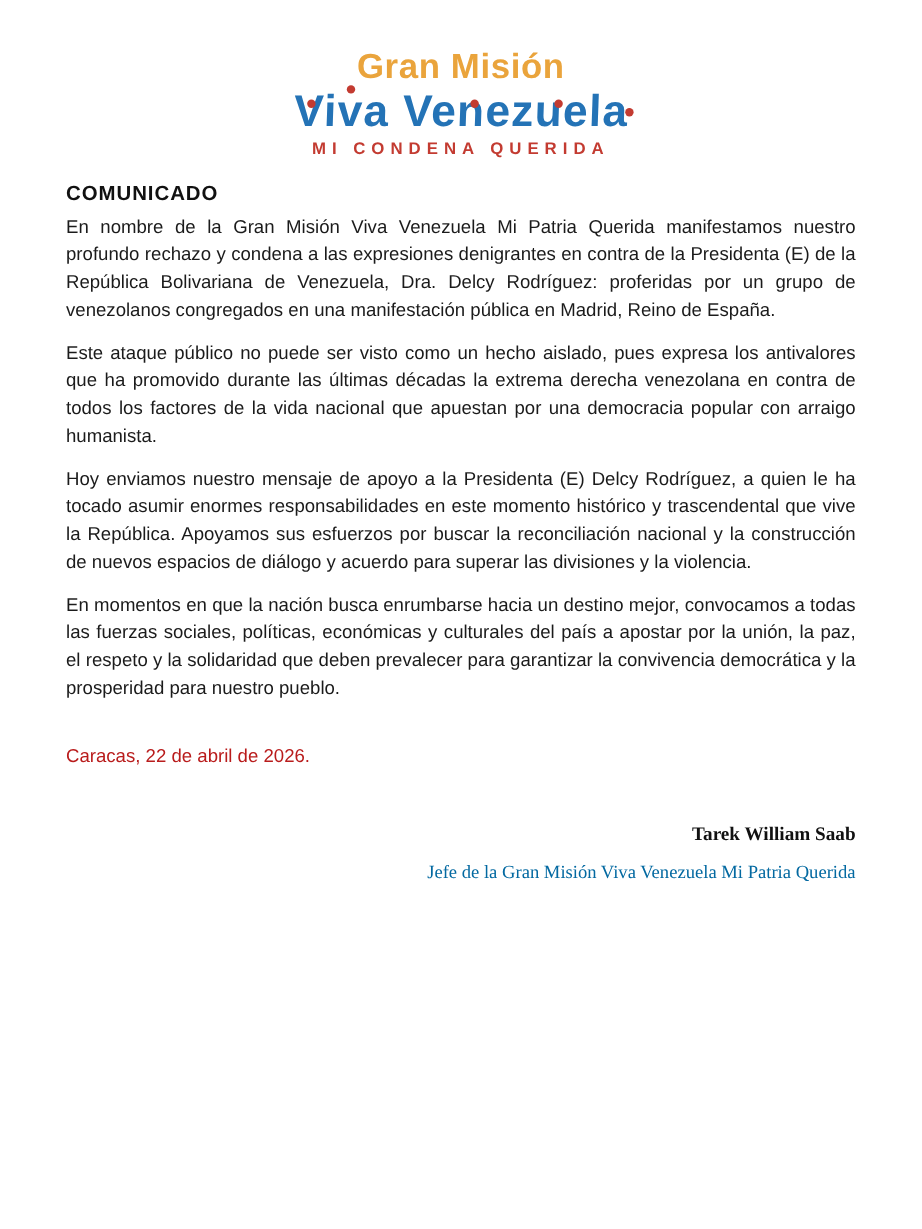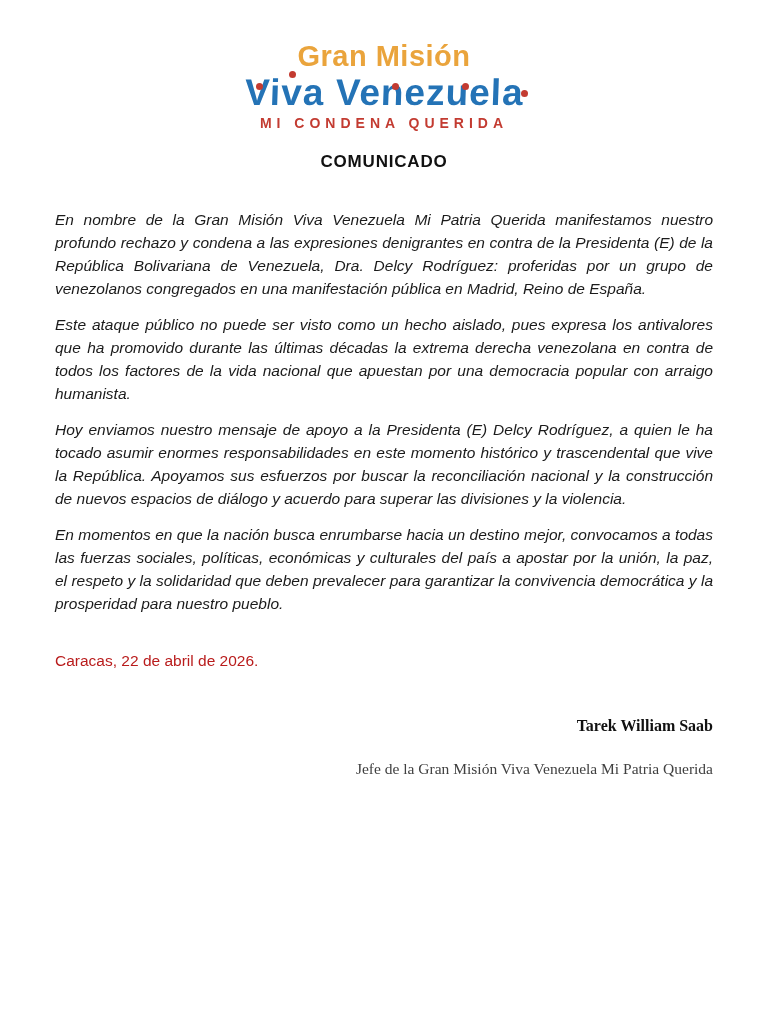--- a/index.html
+++ b/index.html
@@ -63,40 +63,38 @@
     margin-top: 5px;
     font-size: 14px;
     font-weight: bold;
     letter-spacing: 5px;
     color: #C33B31;
   }
 
   
   .kicker {
     margin-top: 22px;
-    text-align: center;
     font-size: 17px;
     font-weight: bold;
     letter-spacing: 0.8px;
     color: #111111;
   }
   .doc-title {
     margin-top: 16px;
     text-align: center;
     font-size: 17px;
     font-weight: bold;
     line-height: 27px;
     color: #111111;
   }
   .doc-title span { display: block; }
 
   
   .doc-body {
-    margin-top: 36px;
-    font-style: italic;
+    margin-top: 6px;
   }
   .doc-body p {
     margin: 0 0 13px 0;
     font-size: 15.5px;
     line-height: 23px;
     text-align: justify;
     color: #1b1b1b;
   }
 
   .dateline {
@@ -111,23 +109,23 @@
     font-family: Liberation Serif, serif;
   }
   .sig-name {
     display: block;
     font-size: 16px;
     font-weight: bold;
     color: #111111;
   }
   .sig-role {
     display: block;
-    margin-top: 25px;
+    margin-top: 14px;
     font-size: 15.5px;
-    color: #404040;
+    color: #0369a1;
   }
 </style>
 </head>
 <body>
 
 <div class="page">
 
   <div class="logo">
     <span class="logo-line1">Gran Misión</span>
     <span class="logo-line2-wrap">

